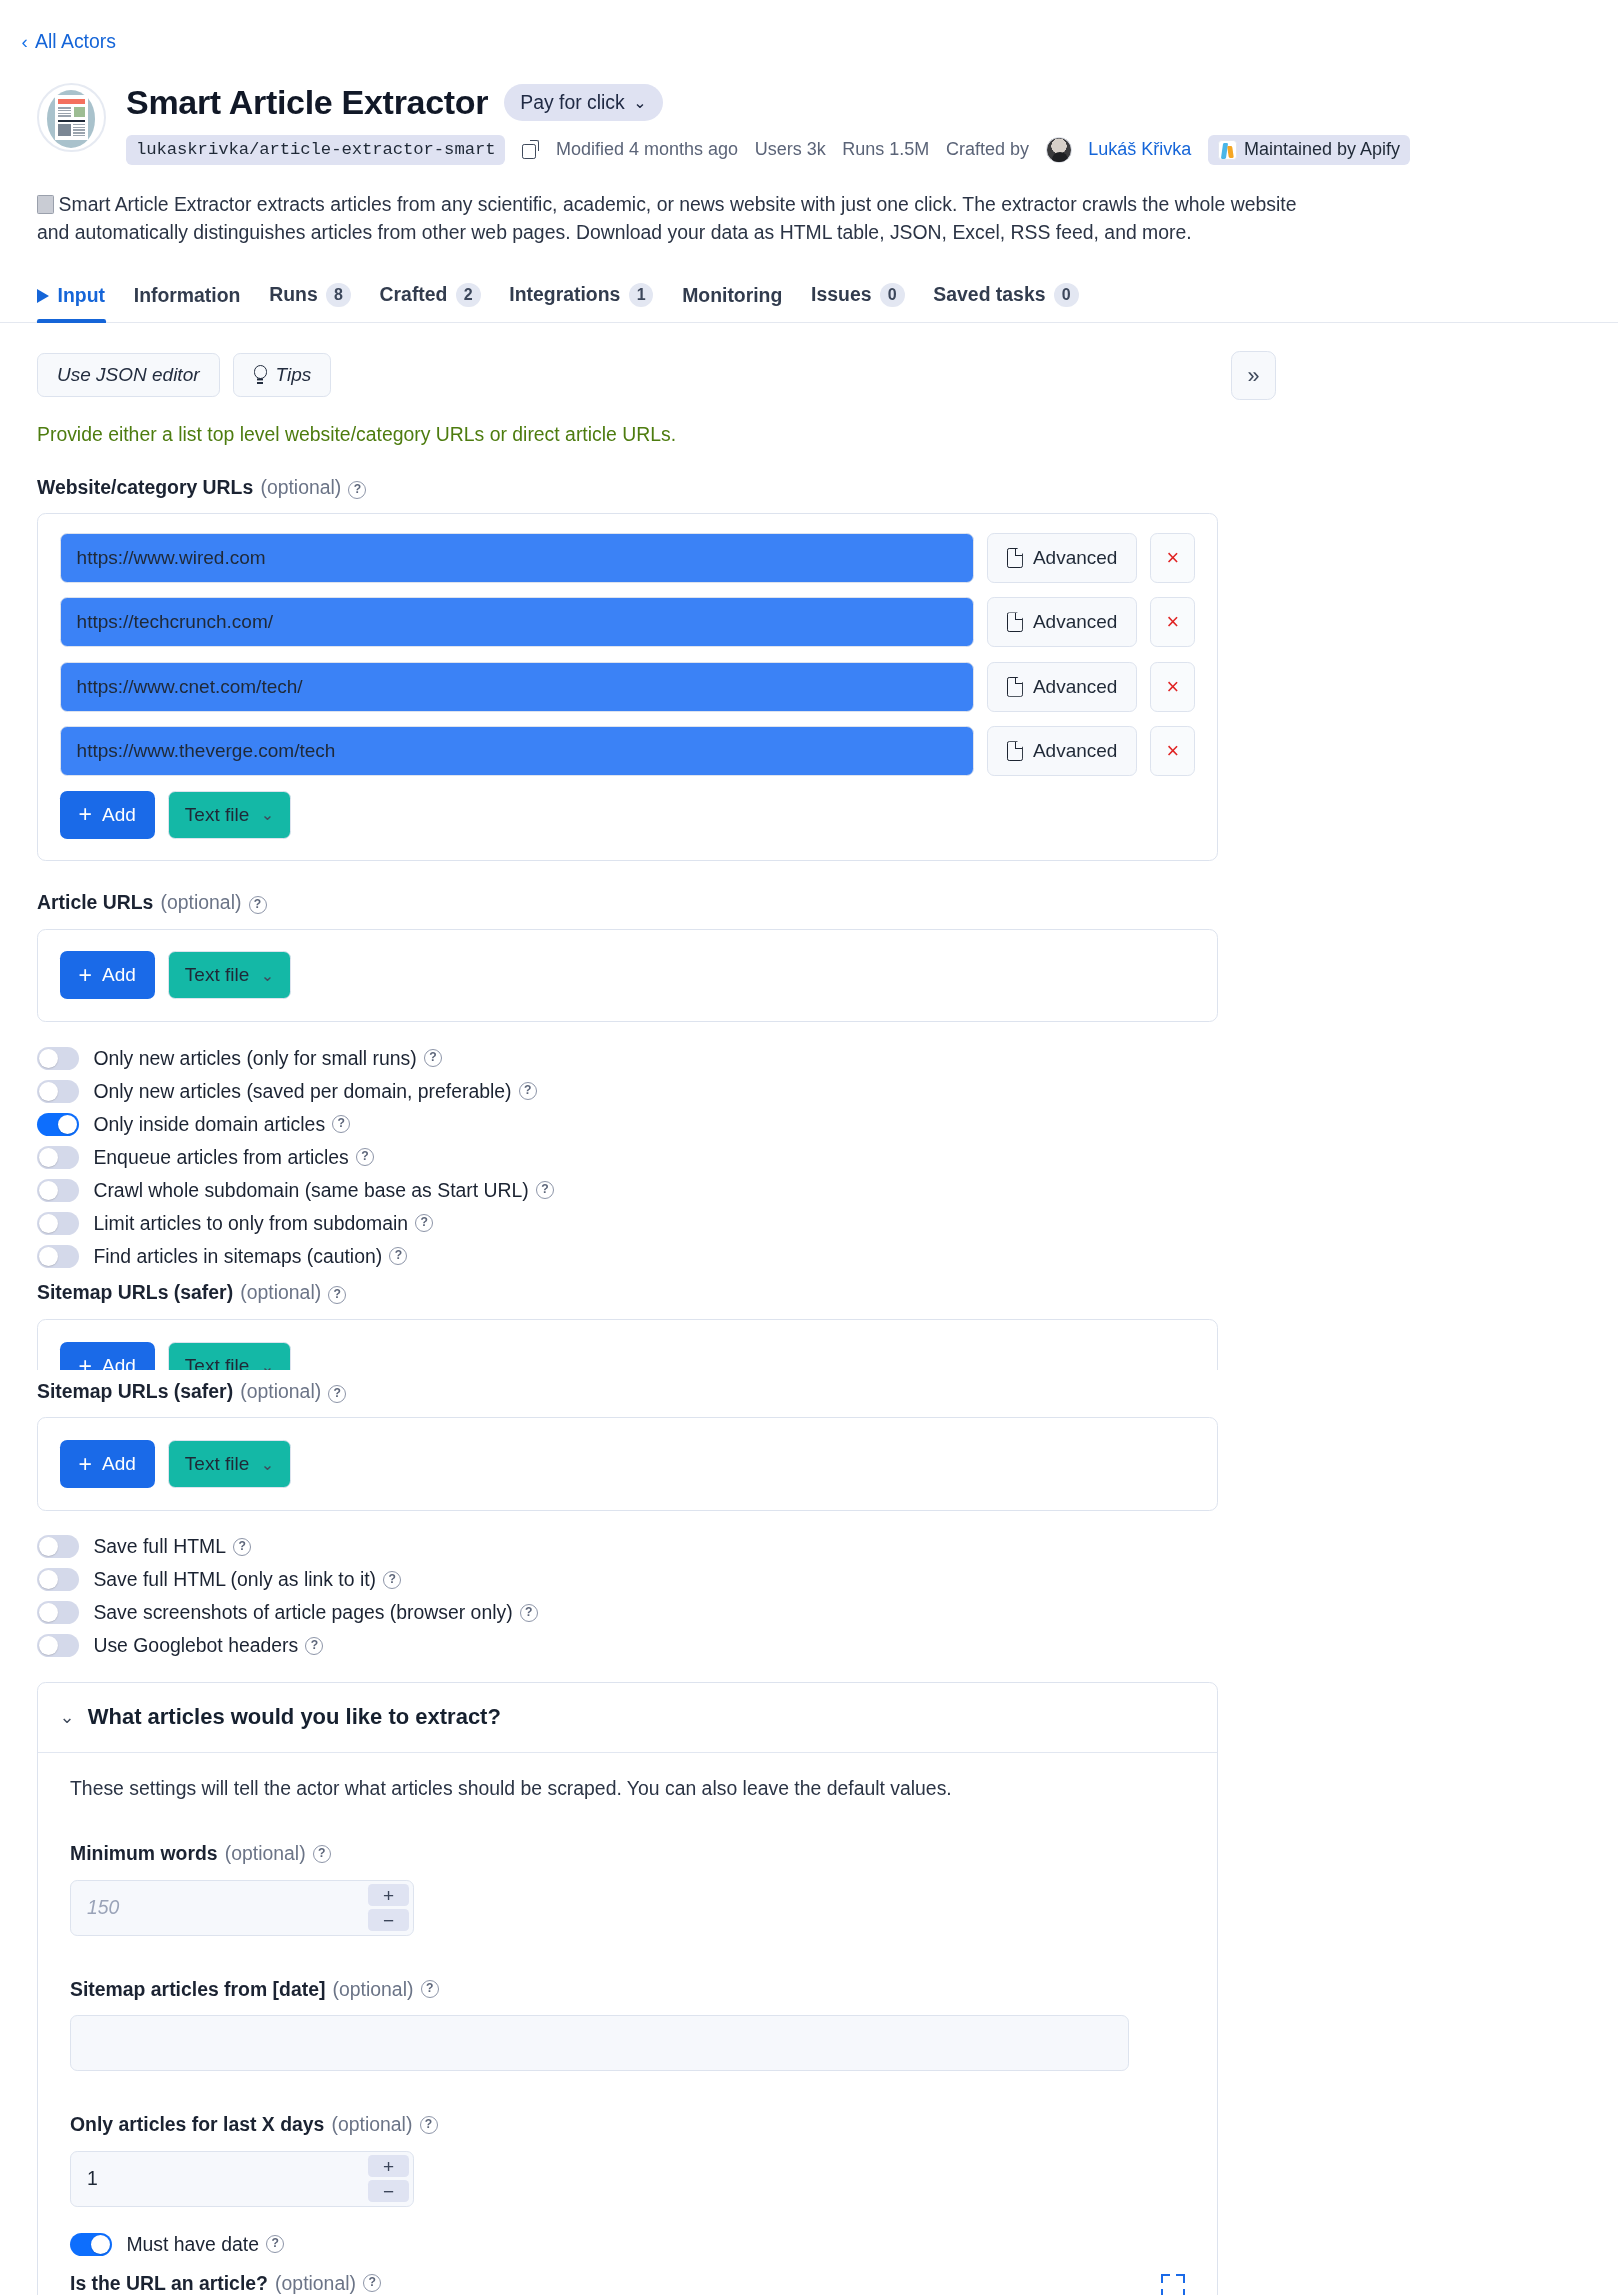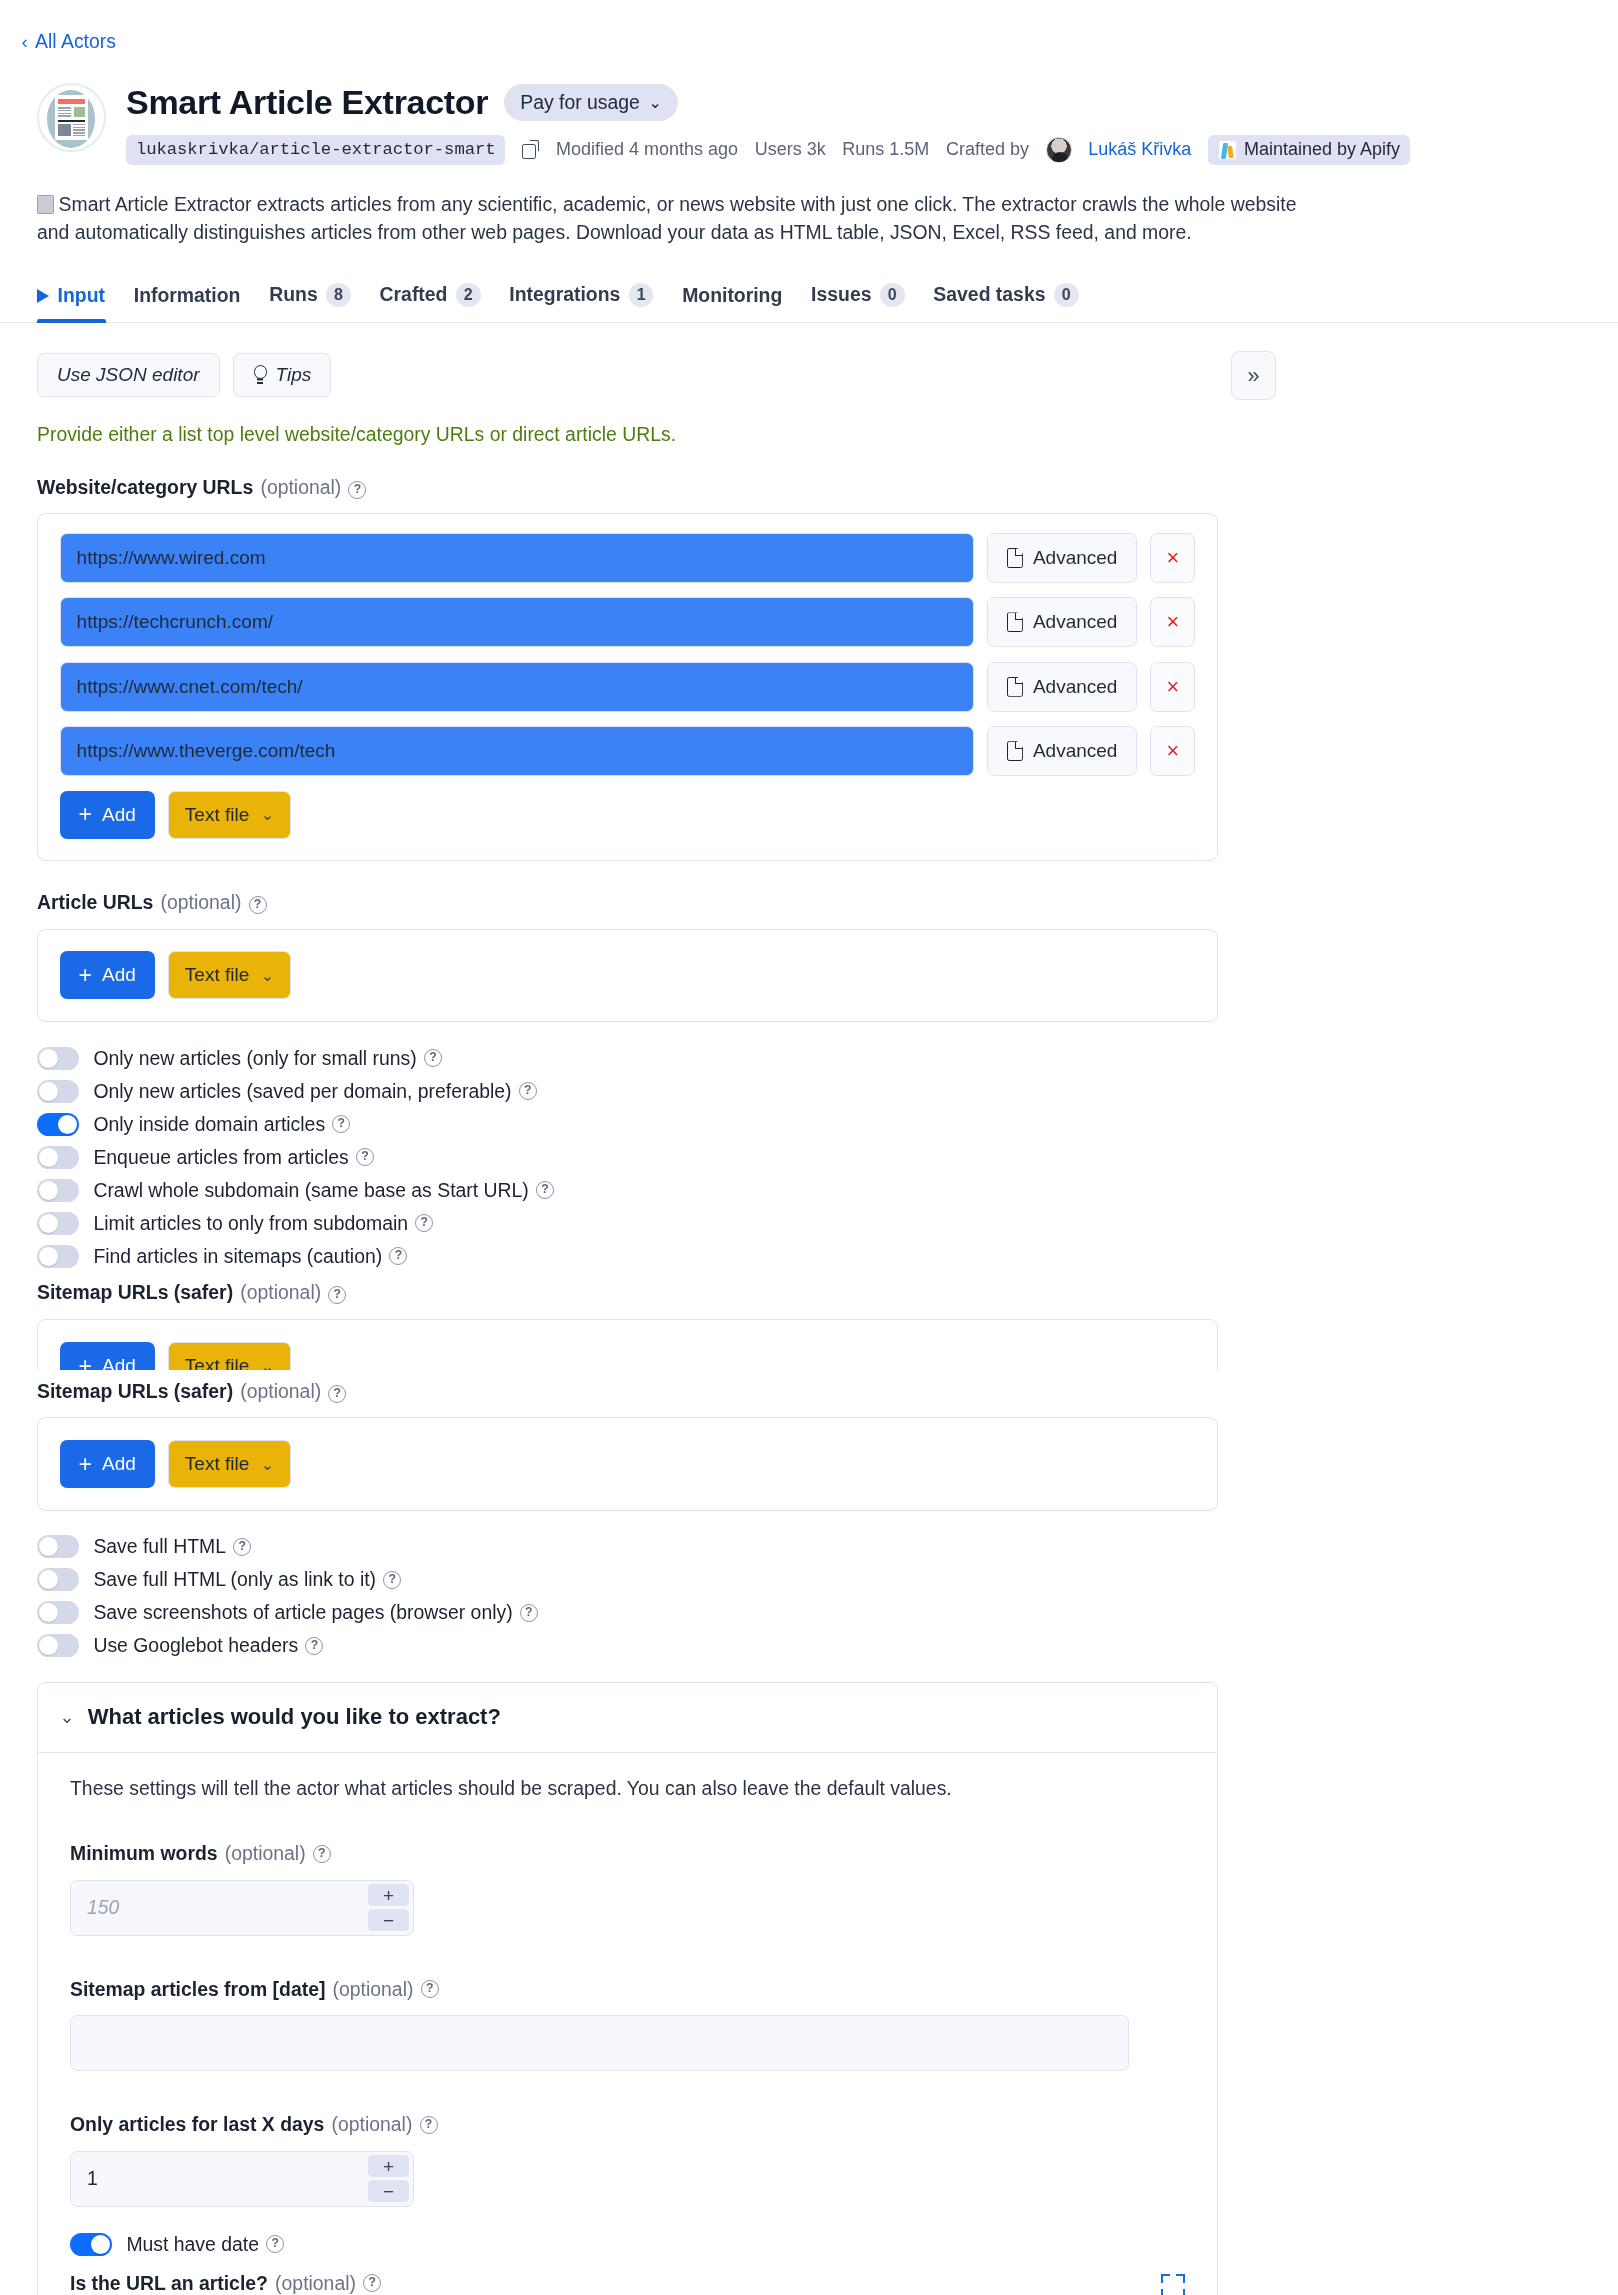--- a/index.html
+++ b/index.html
@@ -229,21 +229,21 @@
     color: #e02424; font-size: 21.6px; cursor: pointer; flex: 0 0 45px;
   }
   .add-row { display: flex; align-items: center; gap: 13px; margin-top: 2.9px; }
   .btn-add {
     background: #1a6ae8; color: #ffffff; border: none; border-radius: 7.2px;
     height: 48px; padding: 0 19px; font-size: 19px; display: inline-flex;
     align-items: center; gap: 10px; cursor: pointer;
   }
   .btn-add .plus { font-size: 23px; line-height: 1; font-weight: 400; }
   .select-btn {
-    background: #eab308; border: 1.4px solid #dde3ee; border-radius: 7.2px;
+    background: #14b8a6; border: 1.4px solid #dde3ee; border-radius: 7.2px;
     height: 48px; padding: 0 16px; font-size: 19px; color: #1f2937;
     display: inline-flex; align-items: center; gap: 11.5px; cursor: pointer;
   }
   .select-btn .cv { font-size: 16px; color: #3f4a5c; }
 
   
   .toggle-list { margin-top: 24.5px; }
   .toggle-row { display: flex; align-items: center; gap: 14.4px; margin-bottom: 10px; }
   .switch {
     width: 42px; height: 23px; border-radius: 11.5px; background: #d4d9ea;
@@ -357,21 +357,21 @@
               <div class="p-line"></div>
           </div>
         </div>
       </div>
     </div>
 
     <div class="actor-head-right">
       <div class="title-row">
         <div class="actor-title">Smart Article Extractor</div>
         <div class="pay-badge">
-          <span>Pay for usage</span>
+          <span>Pay for click</span>
           <span class="cv">⌄</span>
         </div>
       </div>
 
       <div class="meta-row">
         <span class="slug-pill">lukaskrivka/article-extractor-smart</span>
         <span class="copy-icon"></span>
         <span class="meta-item">Modified 4 months ago</span>
         <span class="meta-item">Users 3k</span>
         <span class="meta-item">Runs 1.5M</span>

